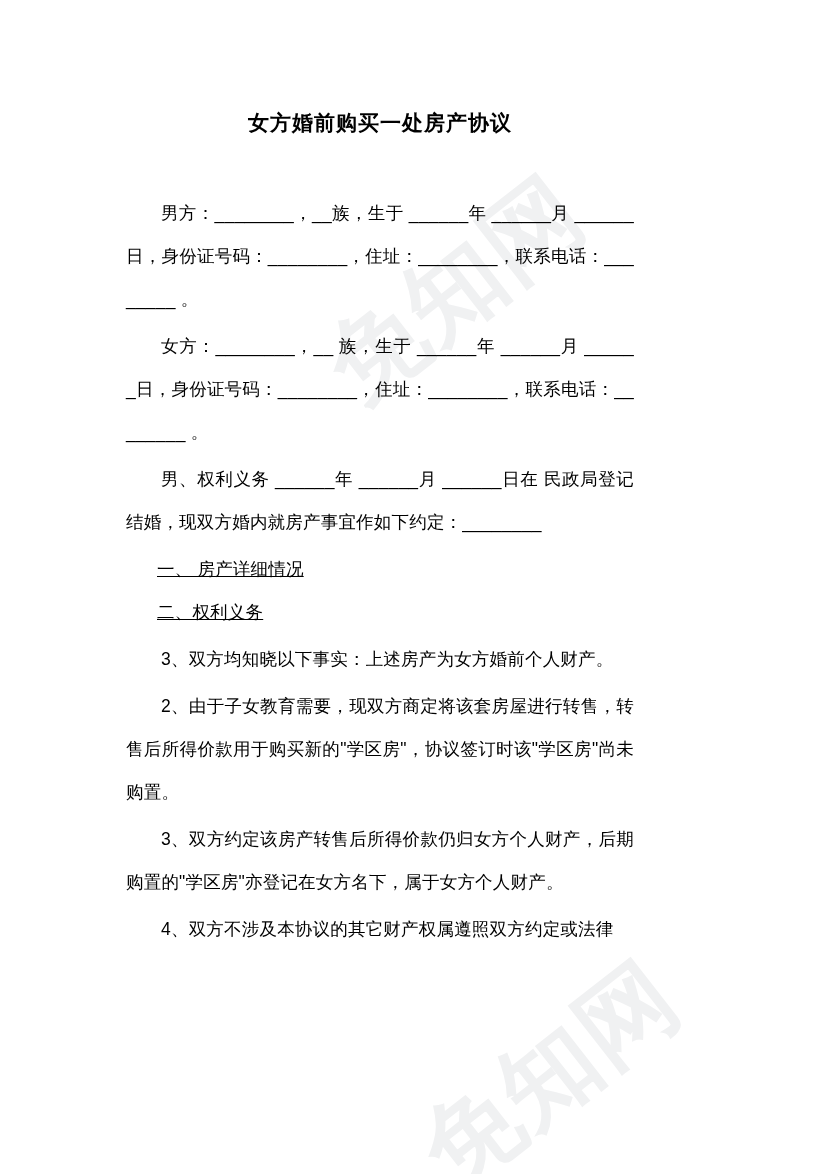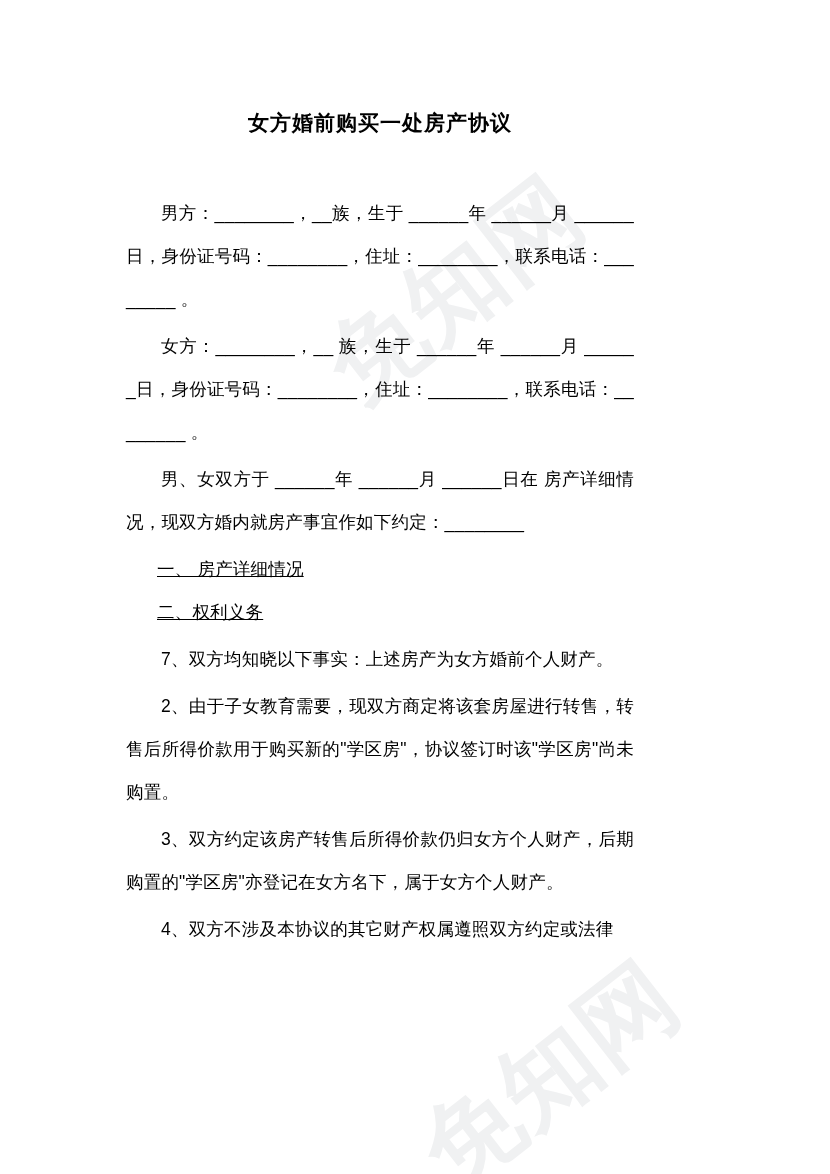--- a/index.html
+++ b/index.html
@@ -108,28 +108,28 @@
   <div class="content">
 
     <h1 class="doc-title">女方婚前购买一处房产协议</h1>
 
     <div class="body-block">
 
       <p class="para">男方：________，__族，生于 ______年 ______月 ______日，身份证号码：________，住址：________，联系电话：________ 。</p>
 
       <p class="para">女方：________，__ 族，生于 ______年 ______月 ______日，身份证号码：________，住址：________，联系电话：________ 。</p>
 
-      <p class="para">男、女双方于 ______年 ______月 ______日在 房产详细情况，现双方婚内就房产事宜作如下约定：________</p>
+      <p class="para">男、权利义务 ______年 ______月 ______日在 民政局登记结婚，现双方婚内就房产事宜作如下约定：________</p>
 
       <p class="heading">一、 房产详细情况</p>
 
 
       <p class="heading">二、权利义务</p>
 
-      <p class="para">7、双方均知晓以下事实：上述房产为女方婚前个人财产。</p>
+      <p class="para">3、双方均知晓以下事实：上述房产为女方婚前个人财产。</p>
 
       <p class="para">2、由于子女教育需要，现双方商定将该套房屋进行转售，转售后所得价款用于购买新的"学区房"，协议签订时该"学区房"尚未购置。</p>
 
       <p class="para">3、双方约定该房产转售后所得价款仍归女方个人财产，后期购置的"学区房"亦登记在女方名下，属于女方个人财产。</p>
 
       <p class="para">4、双方不涉及本协议的其它财产权属遵照双方约定或法律</p>
 
     </div>
   </div>
 </div>

